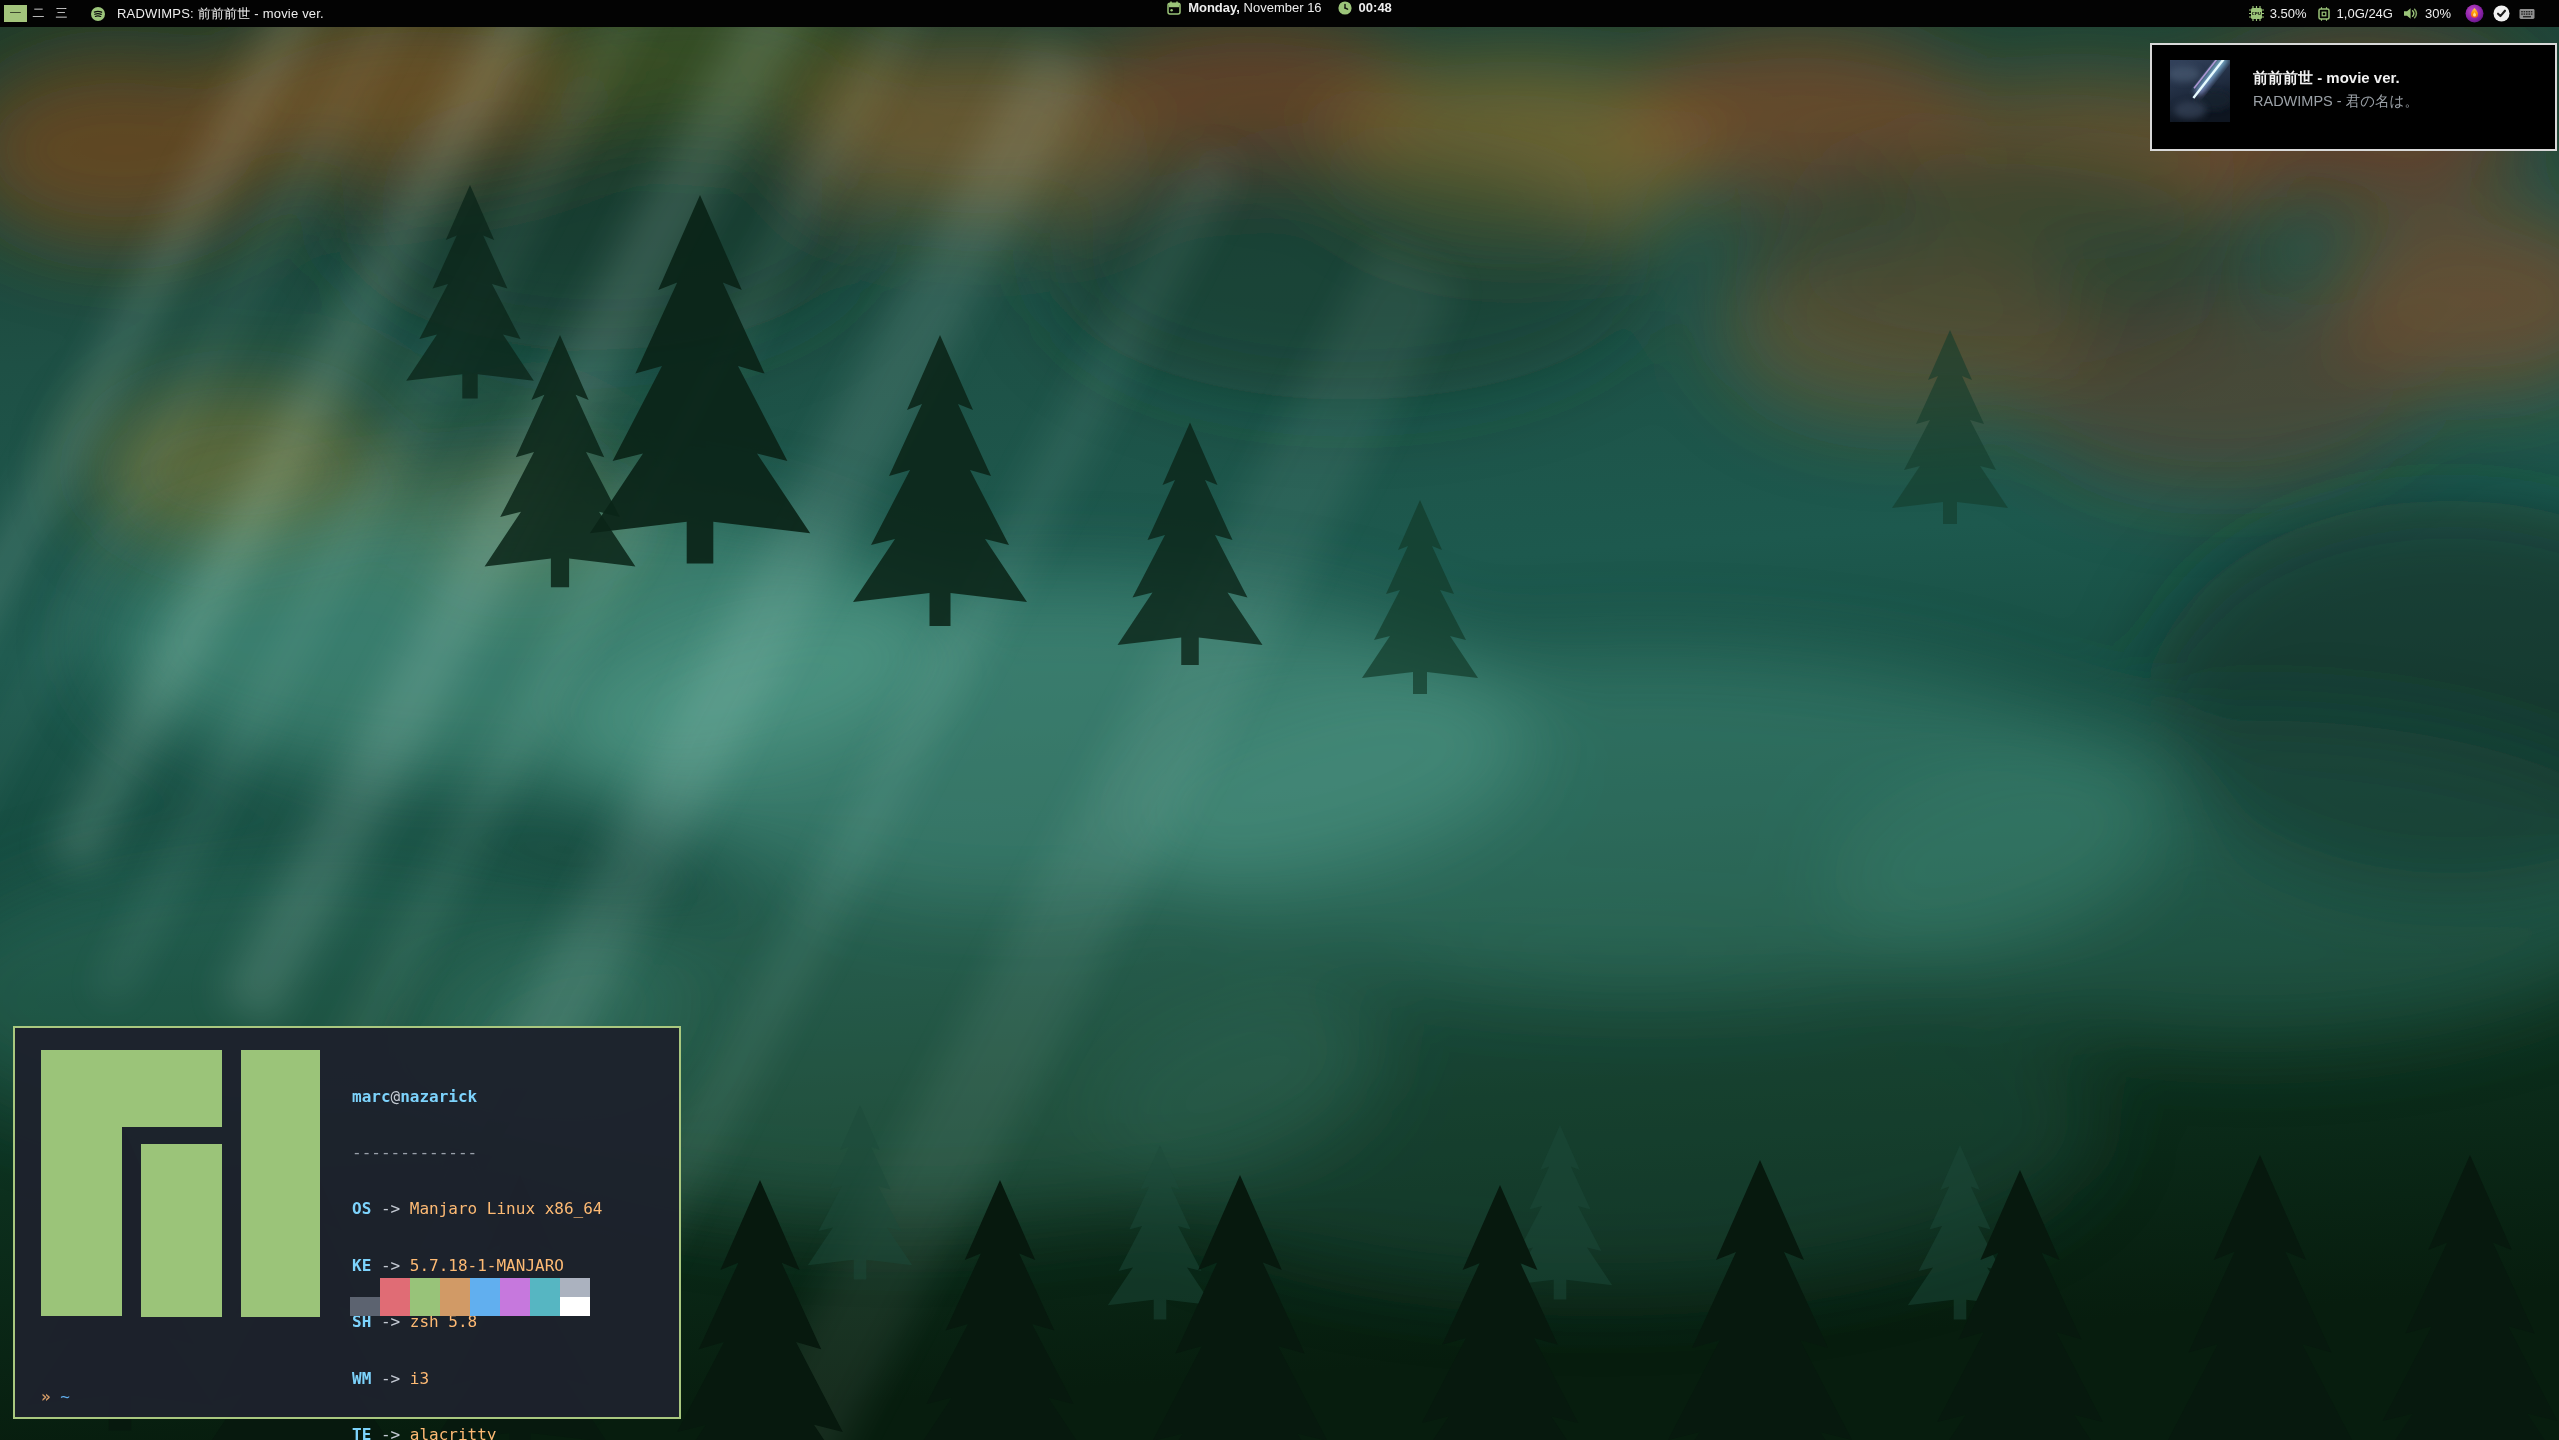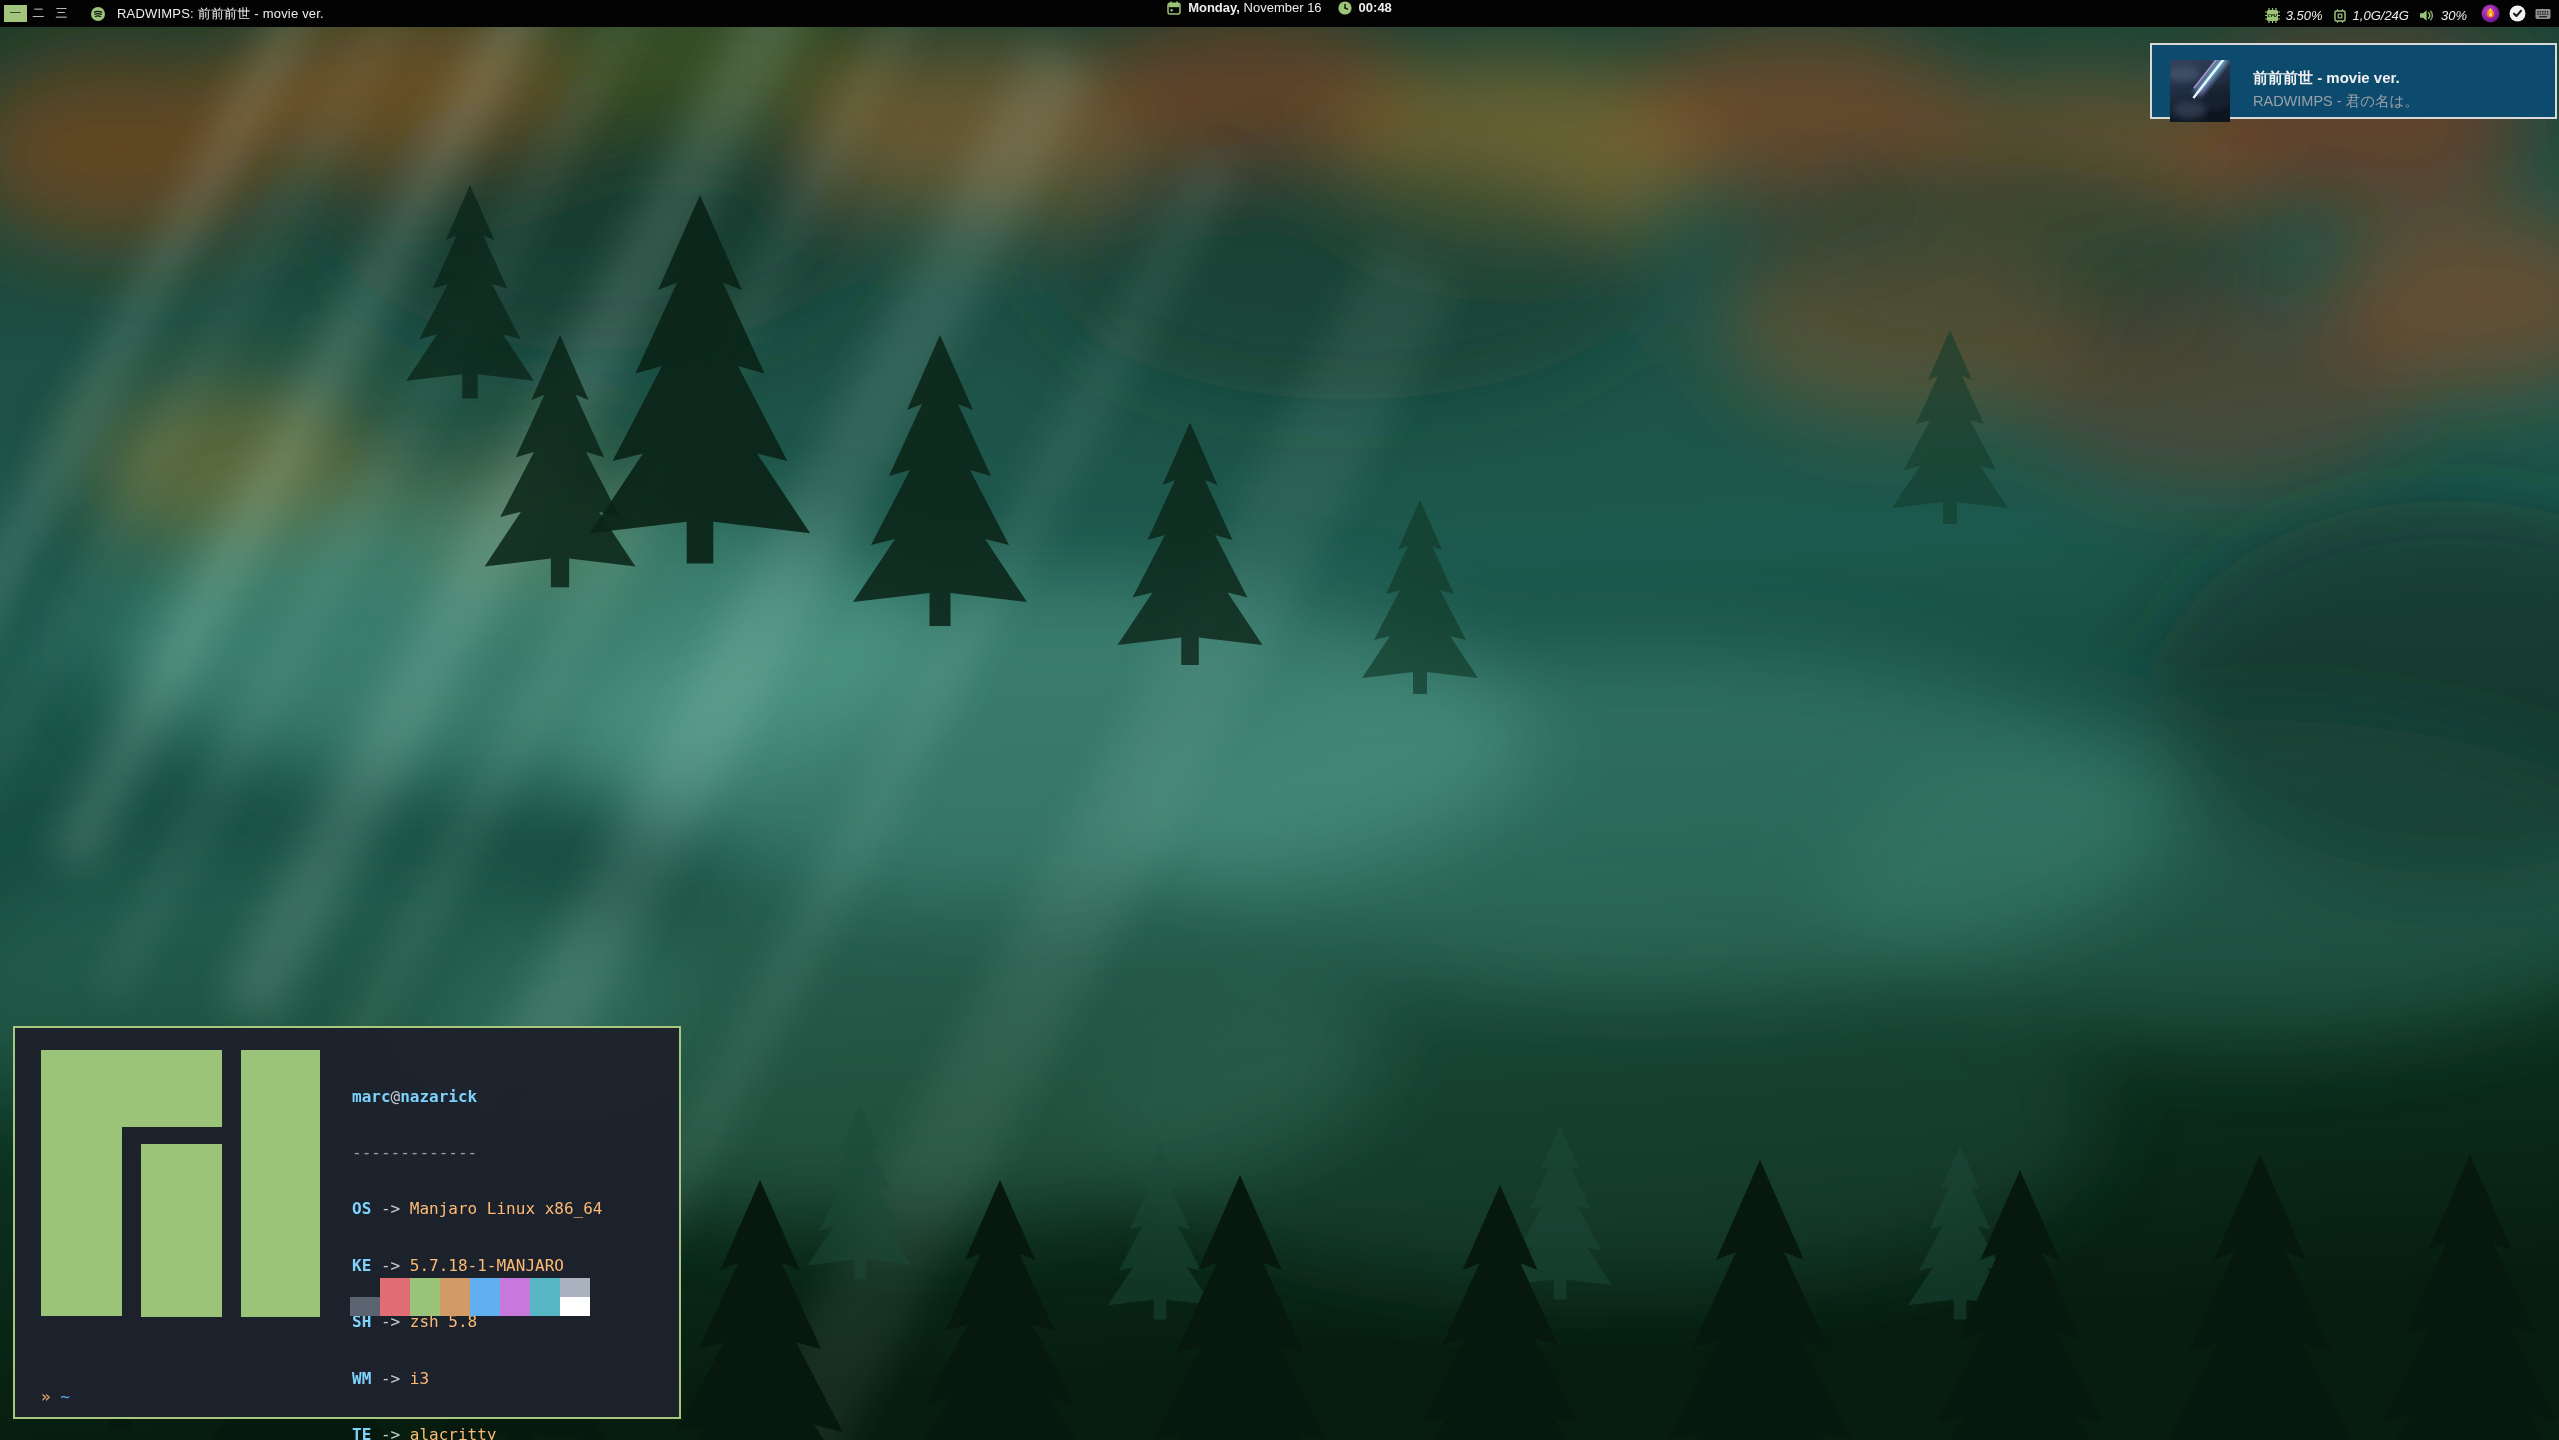--- a/index.html
+++ b/index.html
@@ -24,28 +24,28 @@
   .ws.active { background:#a3c47c; color:#161a10; }
   .bar-left { display:flex; align-items:center; }
   .spotify-svg { margin-left:18px; }
   .song-title { margin-left:12px; letter-spacing:.2px; }
   .bar-center {
     position:absolute; left:0; right:0; top:0; height:27px;
     display:flex; align-items:flex-start; justify-content:center; gap:16px;
   }
   .mod { display:flex; align-items:center; gap:7px; }
   .bold { font-weight:bold; }
-  .bar-right { margin-left:auto; display:flex; align-items:flex-end; gap:10px; padding-right:8px;font-style:italic; }
+  .bar-right { margin-left:auto; display:flex; align-items:center; gap:10px; padding-right:24px; }
   .bar-right .mod { gap:6px; }
   .tray { display:flex; align-items:center; gap:9px; margin-left:4px; }
 
   
   .notification {
-    position:absolute; top:43px; right:2px; width:407px; height:76px;
-    background:#0c4a6e; border:2px solid #d9d9d9; z-index:25;
+    position:absolute; top:43px; right:2px; width:407px; height:108px;
+    background:#000000; border:2px solid #d9d9d9; z-index:25;
   }
   .album-art { position:absolute; left:18px; top:15px; width:60px; height:62px; overflow:hidden; }
   .notif-text { position:absolute; left:101px; top:22px; right:10px; }
   .notif-title { color:#f2f2f2; font-size:15px; font-weight:bold; line-height:21px; }
   .notif-subtitle { color:#9aa0a6; font-size:14.5px; line-height:21px; margin-top:3px; }
 
   
   .terminal {
     position:absolute; left:13px; top:1026px; width:668px; height:393px;
     border:2px solid #a9c87f; background:rgba(29,34,44,0.97); z-index:20;

